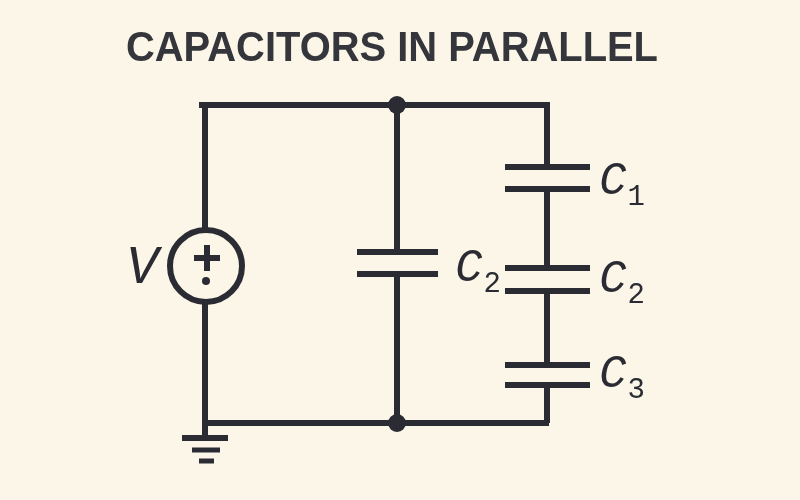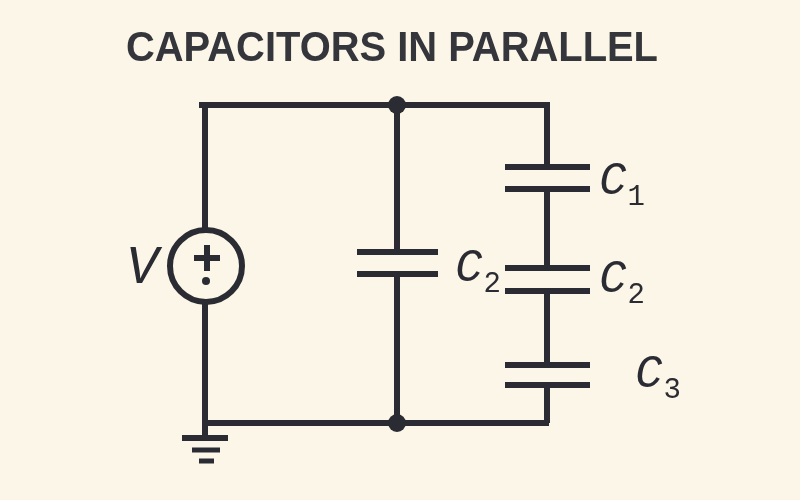--- a/index.html
+++ b/index.html
@@ -143,15 +143,15 @@
   </svg>
 
   <span class="label v-label" style="left:126px; top:242px;">V</span>
 
   <span class="label" style="left:455px; top:246px;"><span>C</span><span class="sub">2</span></span>
 
   <span class="label" style="left:599px; top:159px;"><span>C</span><span class="sub">1</span></span>
 
   <span class="label" style="left:599px; top:257px;"><span>C</span><span class="sub">2</span></span>
 
-  <span class="label" style="left:599px; top:352px;margin-left:36px;"><span>C</span><span class="sub">3</span></span>
+  <span class="label" style="left:599px; top:352px;"><span>C</span><span class="sub">3</span></span>
 
 </div>
 
 </body></html>

